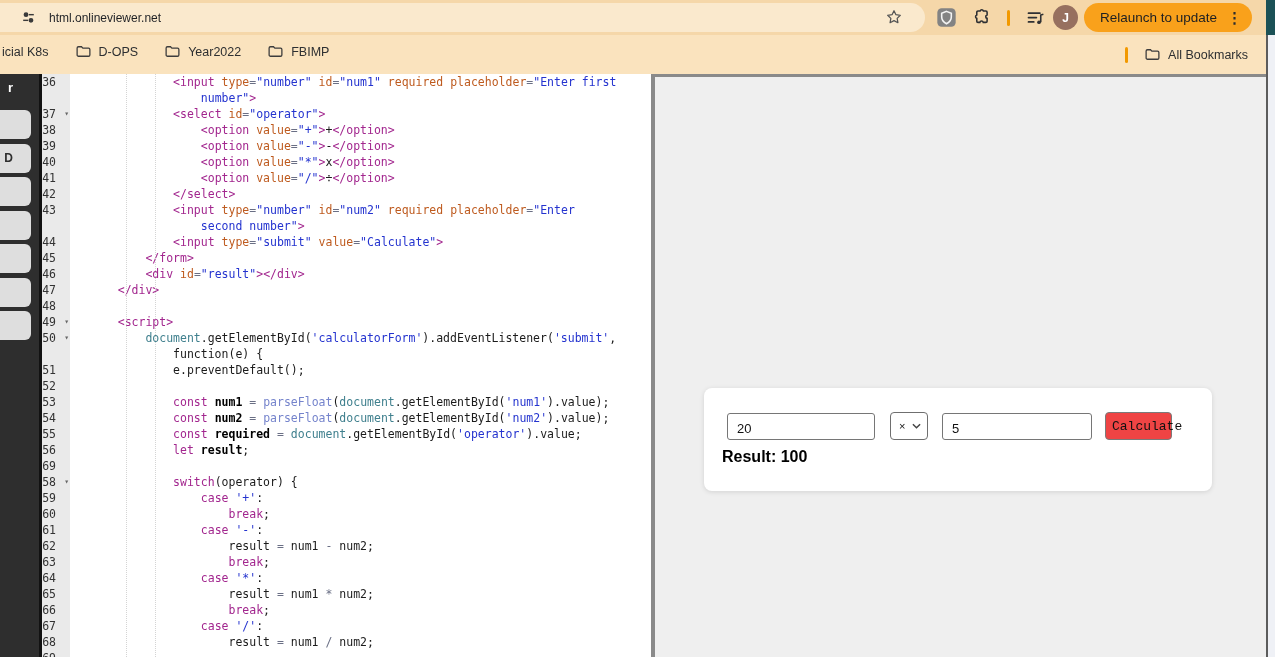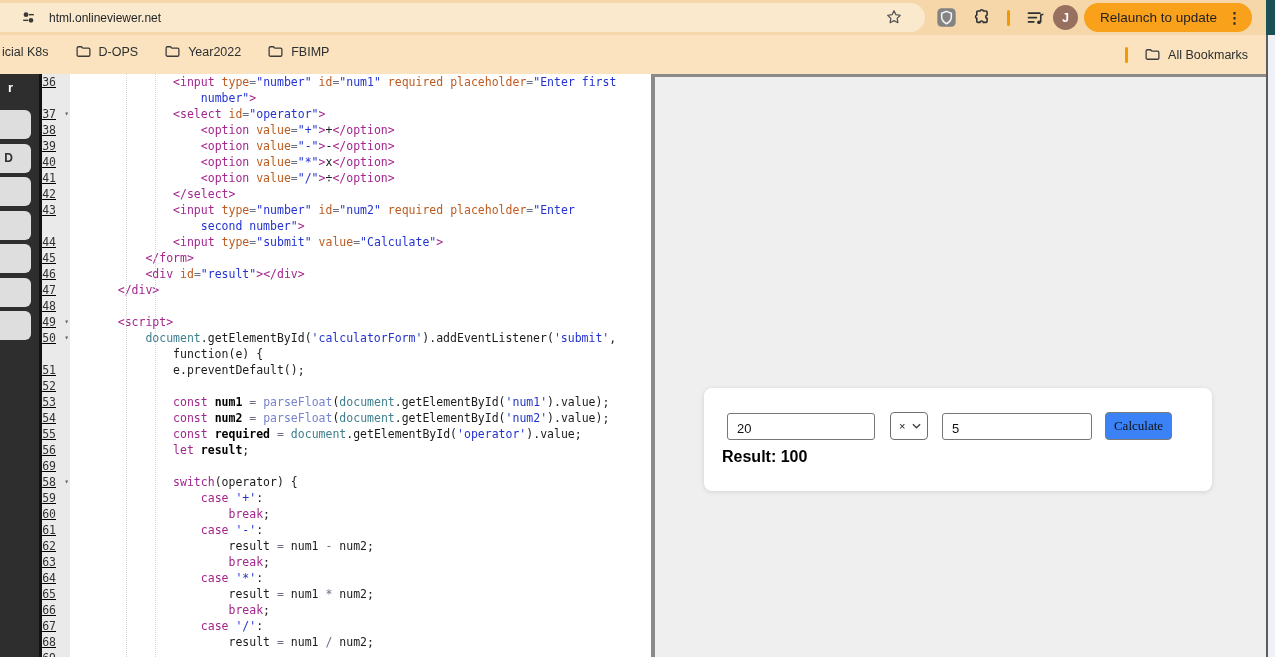--- a/index.html
+++ b/index.html
@@ -35,21 +35,21 @@
 
   
   .side{position:absolute;left:0;top:0;width:42px;height:583px;background:#2E2E2E;
         border-right:3px solid #121212;box-sizing:border-box;}
   .side-head{position:absolute;left:8px;top:6px;color:#fff;font-weight:bold;font-size:13px;}
   .side-btn{position:absolute;left:-18px;width:49px;height:29px;border-radius:6px;background:#DEDEDE;
             border:none;cursor:pointer;font-size:12px;font-weight:bold;color:#2e2e2e;
             text-align:right;padding:0 18px 0 0;box-sizing:border-box;}
 
   
-  .gutter{position:absolute;left:42px;top:0;width:28px;height:583px;background:#EAEAEA;text-decoration:underline;}
+  .gutter{position:absolute;left:42px;top:0;width:28px;height:583px;background:#EAEAEA;}
   .gr{position:relative;height:16px;font-family:"DejaVu Sans Mono",monospace;font-size:11.5px;
       line-height:16px;color:#333;text-align:right;padding-right:14px;box-sizing:border-box;}
   .fold{position:absolute;right:1px;top:0;font-style:normal;font-size:8px;color:#666;line-height:16px;}
 
   
   .code{position:absolute;left:90px;top:0;width:561px;height:583px;background:#fff;overflow:hidden;}
   .cl{height:16px;line-height:16px;font-family:"DejaVu Sans Mono",monospace;font-size:11.5px;
       white-space:pre;color:#1b1b1b;}
   .guide{position:absolute;top:0;height:583px;width:0;border-left:1px dotted #d4d4d4;}
   .tk-t{color:#A2268E}.tk-k{color:#A2268E}.tk-a{color:#BE5A1E}.tk-s{color:#2433CF}
@@ -61,22 +61,22 @@
            border-left:4px solid #8a8a8a;border-top:3px solid #8a8a8a;box-sizing:border-box;}
   .calc-card{position:absolute;left:49px;top:311px;width:508px;height:103px;background:#fff;
              border-radius:8px;box-shadow:0 1px 5px rgba(0,0,0,0.12);}
   .num-input{position:absolute;top:25px;height:27px;border:1px solid #767676;border-radius:3px;
              font-family:"Liberation Sans",sans-serif;font-size:13px;color:#111;
              padding:4px 0 0 9px;box-sizing:border-box;background:#fff;}
   .op-select{position:absolute;left:186px;top:24px;width:38px;height:28px;border:1px solid #6f6f6f;
              border-radius:4px;background:#fff;display:flex;align-items:center;
              justify-content:space-between;padding:0 6px 0 8px;box-sizing:border-box;cursor:pointer;}
   .op-x{font-size:11px;color:#111;}
-  .calc-btn{position:absolute;left:401px;top:24px;width:67px;height:28px;background:#3b82f6;
-            border:1px solid #7a7a7a;border-radius:4px;font-family:Liberation Serif, serif;
+  .calc-btn{position:absolute;left:401px;top:24px;width:67px;height:28px;background:#ef4444;
+            border:1px solid #7a7a7a;border-radius:4px;font-family:Liberation Mono, monospace;
             font-size:13px;color:#111;cursor:pointer;}
   .result{position:absolute;left:18px;top:60px;font-size:16px;font-weight:bold;color:#000;}
 
   
   .sliver{position:absolute;left:1266px;top:0;width:9px;height:657px;}
   .sliver-top{position:absolute;left:0;top:0;width:9px;height:35px;background:#1B5156;}
   .sliver-body{position:absolute;left:0;top:35px;width:9px;height:622px;background:#EFF1F6;
                border-left:2px solid #5c5c5c;box-sizing:border-box;}
   svg{display:block}
 </style>

